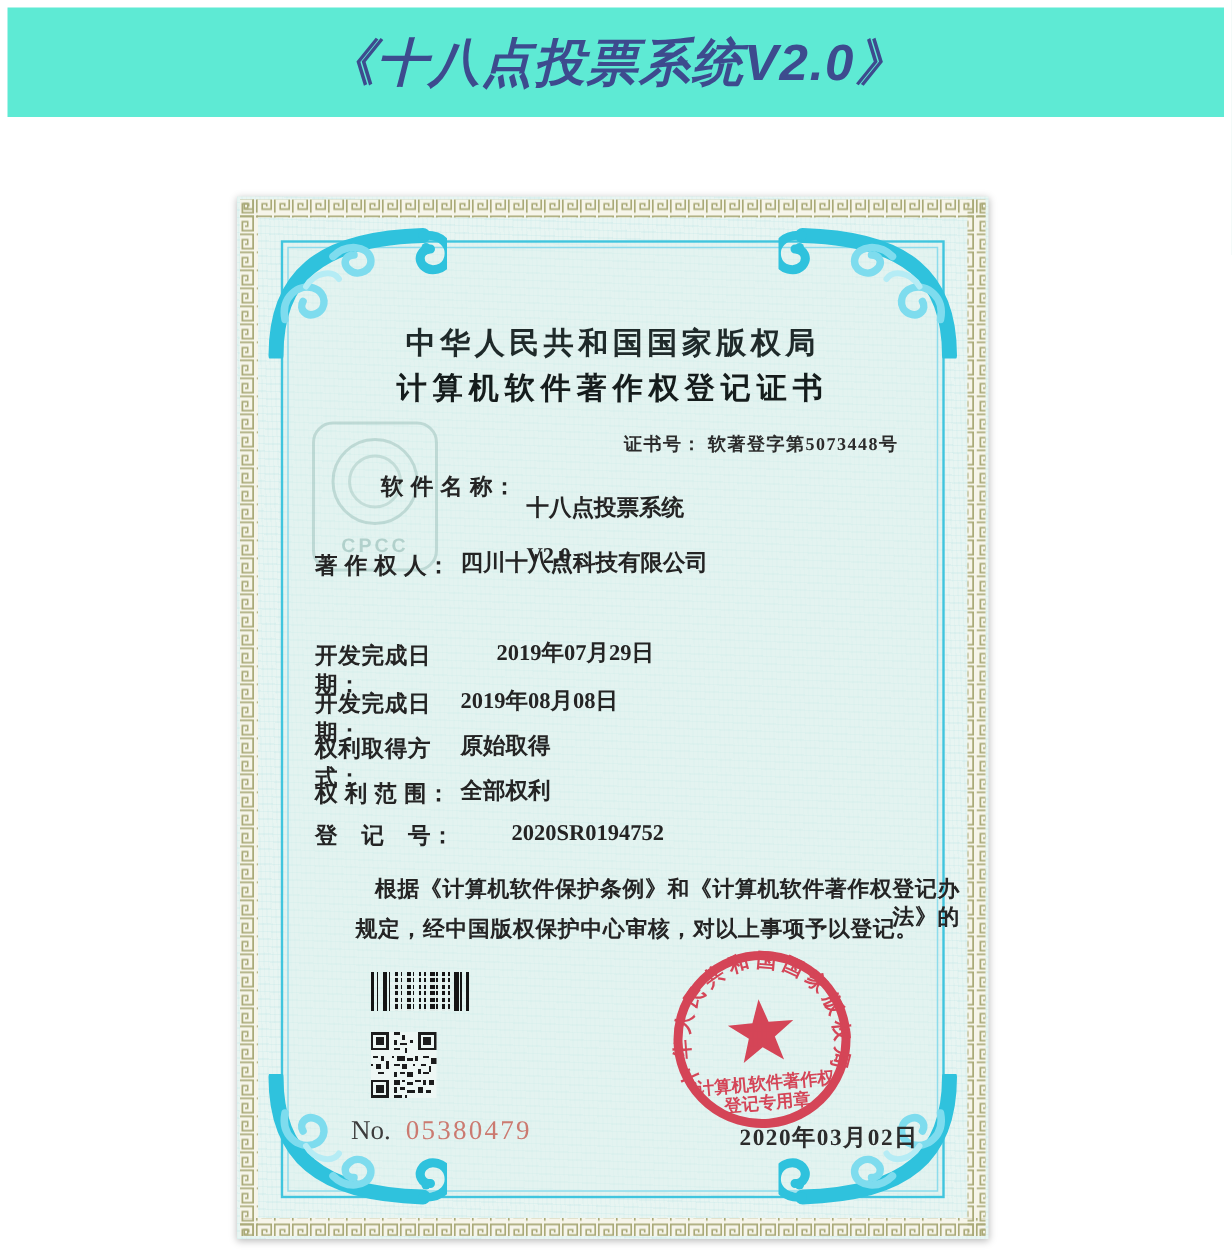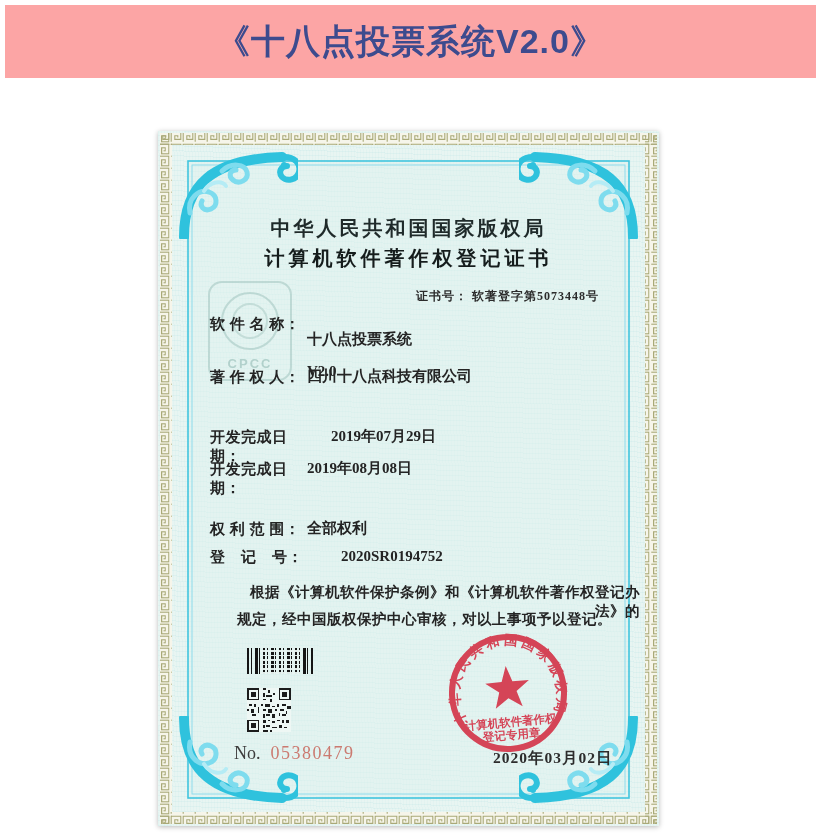--- a/index.html
+++ b/index.html
@@ -3,21 +3,21 @@
 <meta charset="utf-8">
 <style>
   html,body{margin:0;padding:0;}
   body{
     width:821px;height:838px;position:relative;background:#ffffff;
     font-family:"Liberation Serif", serif;overflow:hidden;
   }
   
   .banner{
     position:absolute;left:5px;top:5px;width:811px;height:73px;
-    background:#fca5a5;display:flex;align-items:center;justify-content:center;
+    background:#5eead4;display:flex;align-items:center;justify-content:center;font-style:italic;
   }
   .banner-title{
     font-family:"Liberation Sans", sans-serif;font-weight:700;
     font-size:34px;color:#3d4b8e;letter-spacing:1px;
   }
   
   .cert{
     position:absolute;left:158px;top:131px;width:501px;height:695px;
     background-color:#e8f5f2;
     background-image:
@@ -156,38 +156,42 @@
 
   <div class="watermark">
     <div class="wm-circle"></div>
     <div class="wm-text">CPCC</div>
   </div>
 
   <div class="authority">中华人民共和国国家版权局</div>
   <div class="cert-title">计算机软件著作权登记证书</div>
   <div class="cert-no">证书号：  软著登字第5073448号</div>
 
-  <div class="row" style="top:184px;">
+  <div class="row" style="top:184px;padding-left:44px;">
     <span class="lbl">软 件 名 称：</span>
     <span class="val">
       <span>十八点投票系统</span><br>
       <span>V2.0</span>
     </span>
   </div>
   <div class="row" style="top:237px;">
     <span class="lbl">著 作 权 人：</span>
     <span class="val">四川十八点科技有限公司</span>
   </div>
   <div class="row" style="top:297px;gap:24px;">
     <span class="lbl">开发完成日期：</span>
     <span class="val">2019年07月29日</span>
   </div>
   <div class="row" style="top:329px;">
     <span class="lbl">开发完成日期：</span>
     <span class="val">2019年08月08日</span>
+  </div>
+  <div class="row" style="top:359px;">
+    <span class="lbl">权利取得方式：</span>
+    <span class="val">原始取得</span>
   </div>
   <div class="row" style="top:389px;">
     <span class="lbl">权 利 范 围：</span>
     <span class="val">全部权利</span>
   </div>
   <div class="row" style="top:417px;gap:34px;">
     <span class="lbl">登　记　号：</span>
     <span class="val">2020SR0194752</span>
   </div>
 

